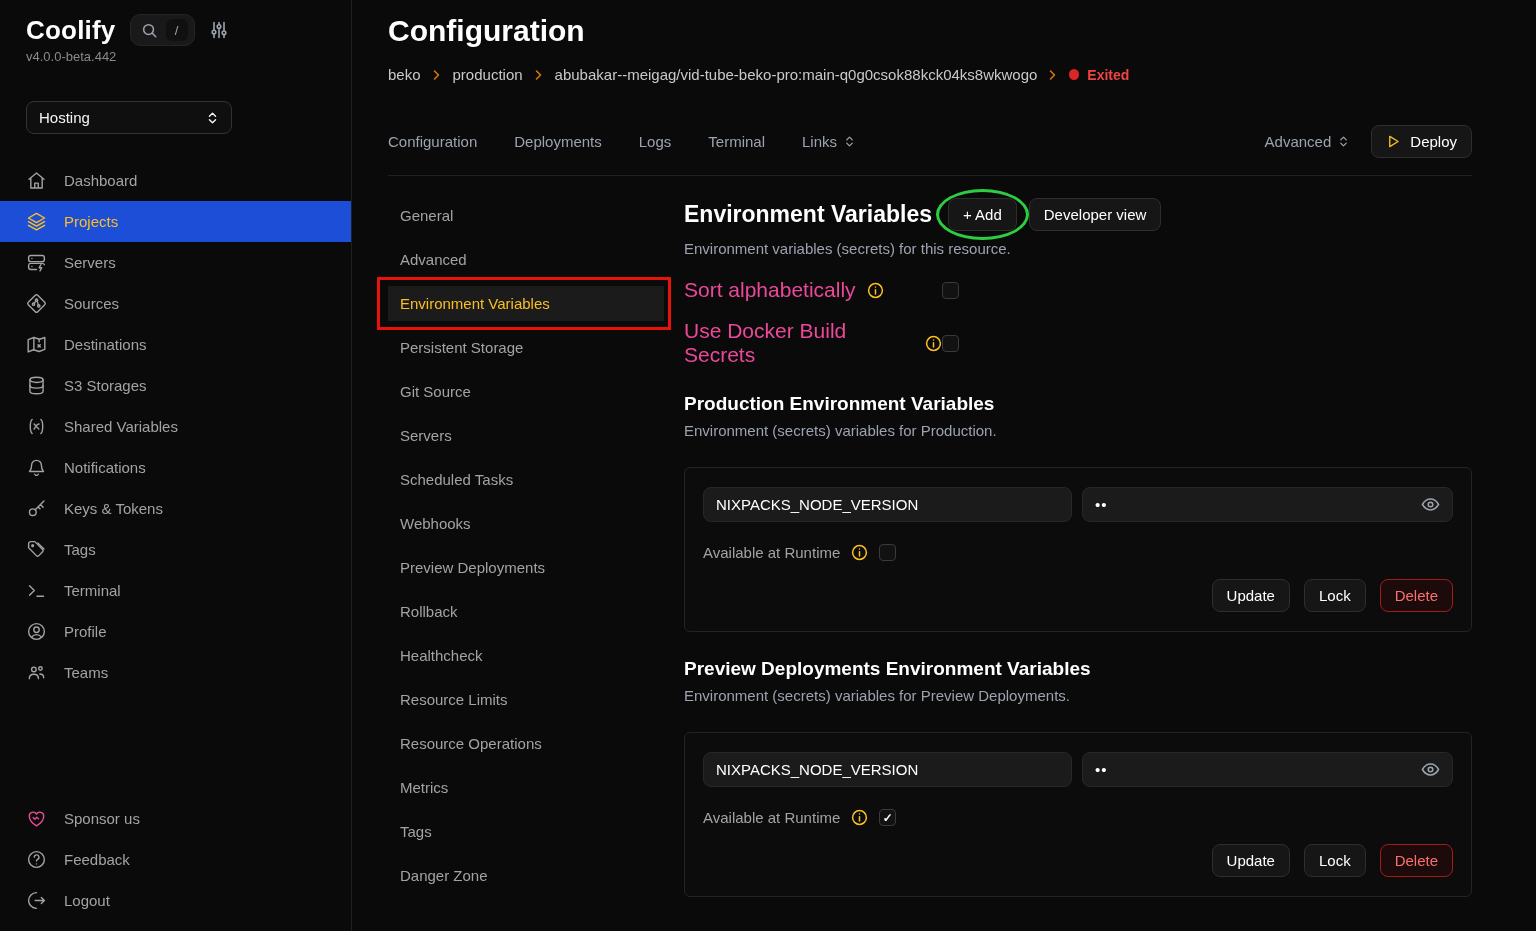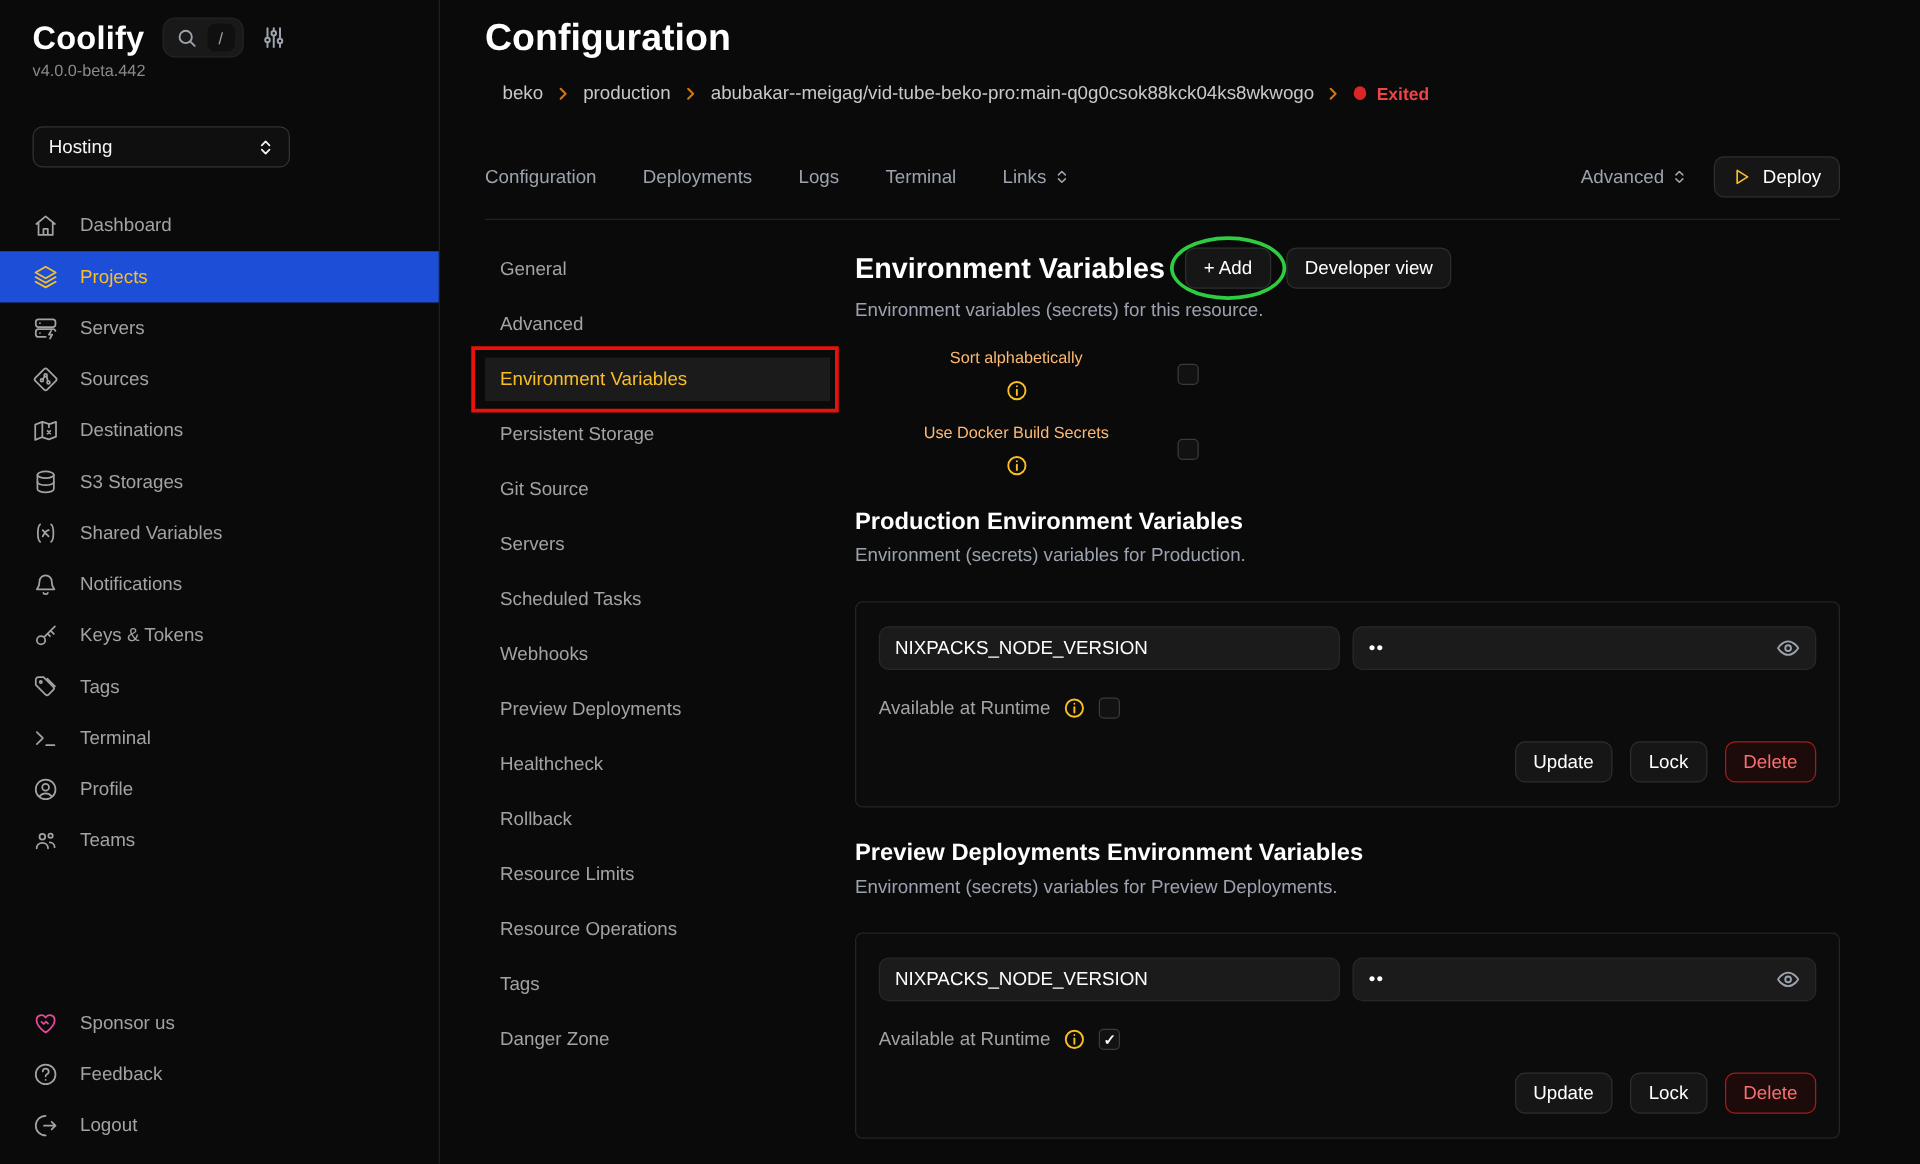--- a/index.html
+++ b/index.html
@@ -32,21 +32,21 @@
             font-size:15px; cursor:pointer; }
   .nav li.active { color:#fbbf24; background:#1d4ed8; }
   .nav li .icw { width:21px; height:21px; flex:0 0 21px; }
   .spacer { flex:1; }
   .nav.footer { margin-bottom:10px; }
   .heart { color:#ec4899; }
 
   
   .main { flex:1; padding:14px 64px 0 36px; position:relative; }
   h1 { font-size:30px; font-weight:700; margin-bottom:18px; }
-  .breadcrumb { display:flex; align-items:center; gap:11px; font-size:15px; color:#c9c9c9;margin-left:14px; }
+  .breadcrumb { display:flex; align-items:center; gap:11px; font-size:15px; color:#c9c9c9; }
   .crumb { cursor:pointer; }
   .crumb-sep { color:#d97706; }
   .status { display:flex; align-items:center; gap:8px; }
   .status-dot { width:10px; height:11px; border-radius:50%; background:#dc2626; }
   .status-label { color:#ef4444; font-weight:700; font-size:14px; }
 
   .tabs-row { margin-top:42px; display:flex; align-items:center; gap:37px;
               border-bottom:1px solid #212121; padding-bottom:17px; }
   .tab { color:#9ca3af; font-size:15px; cursor:pointer; display:flex; align-items:center; gap:7px; }
   .tabs-right { margin-left:auto; display:flex; align-items:center; gap:22px; }
@@ -66,21 +66,21 @@
   .panel { flex:1; }
   .panel-head { display:flex; align-items:center; gap:12px; }
   h2 { font-size:23px; font-weight:700; }
   .add-wrap { position:relative; margin-left:4px; }
   .annotation-green { position:absolute; left:-12px; right:-12px; top:-9px; bottom:-9px;
                       border:3px solid #2ecc40; border-radius:50%; pointer-events:none; }
   .subtitle { color:#9ca3af; font-size:15px; margin-top:9px; }
 
   .opts { margin-top:21px; }
   .opt-row { display:flex; align-items:center; margin-bottom:17px; }
-  .opt-label-wrap { display:flex; align-items:center; gap:11px; width:258px; color:#fdba74; font-size:13px;flex-direction:column; }
+  .opt-label-wrap { display:flex; align-items:center; gap:11px; width:258px; color:#ec4899; font-size:21px; }
   .info-icon { color:#fbbf24; }
   .checkbox { width:17px; height:17px; border:1px solid #3a3a3a; border-radius:4px; background:#121212;
               display:grid; place-items:center; cursor:pointer; }
   .checkbox.checked::after { content:"✓"; color:#fff; font-size:12px; font-weight:700; line-height:1; }
 
   h3 { font-size:19px; font-weight:700; margin-top:26px; }
   .section-sub { color:#9ca3af; font-size:15px; margin-top:7px; }
   .card { border:1px solid #242424; border-radius:6px; margin-top:28px; padding:19px 18px 19px; background:#0c0c0c; }
   .inputs-row { display:flex; gap:10px; }
   .input-name { width:369px; background:#1b1b1b; border:1px solid #282828; border-radius:8px;
@@ -365,24 +365,25 @@
       <li class="active">
         <span>Environment Variables</span>
         <span class="annotation-red"></span>
       </li>
       <li>Persistent Storage</li>
       <li>Git Source</li>
       <li>Servers</li>
       <li>Scheduled Tasks</li>
       <li>Webhooks</li>
       <li>Preview Deployments</li>
+      <li>Rollback</li>
       <li>Healthcheck</li>
-      <li>Rollback</li>
       <li>Resource Limits</li>
       <li>Resource Operations</li>
+      <li>Metrics</li>
       <li>Tags</li>
       <li>Danger Zone</li>
     </ul>
 
     <section class="panel">
       <div class="panel-head">
         <h2>Environment Variables</h2>
         <span class="add-wrap">
           <button class="btn">+ Add</button>
           <span class="annotation-green"></span>

